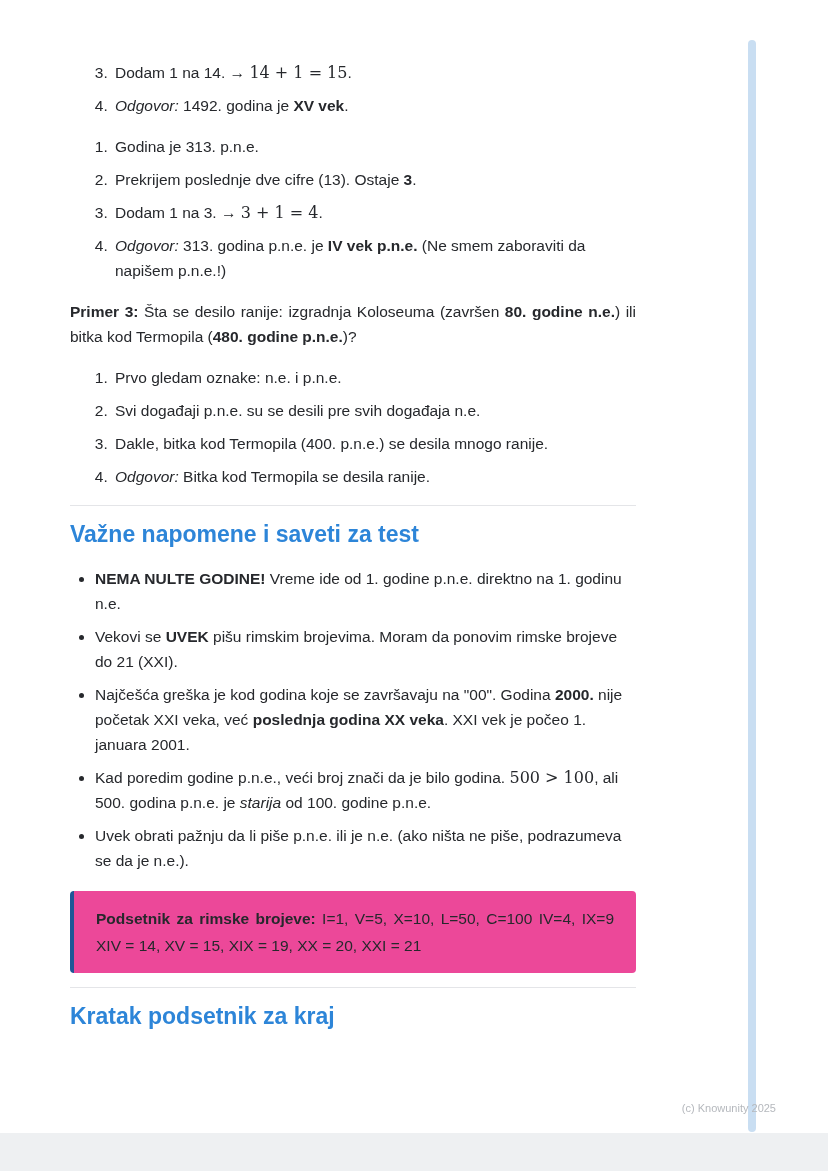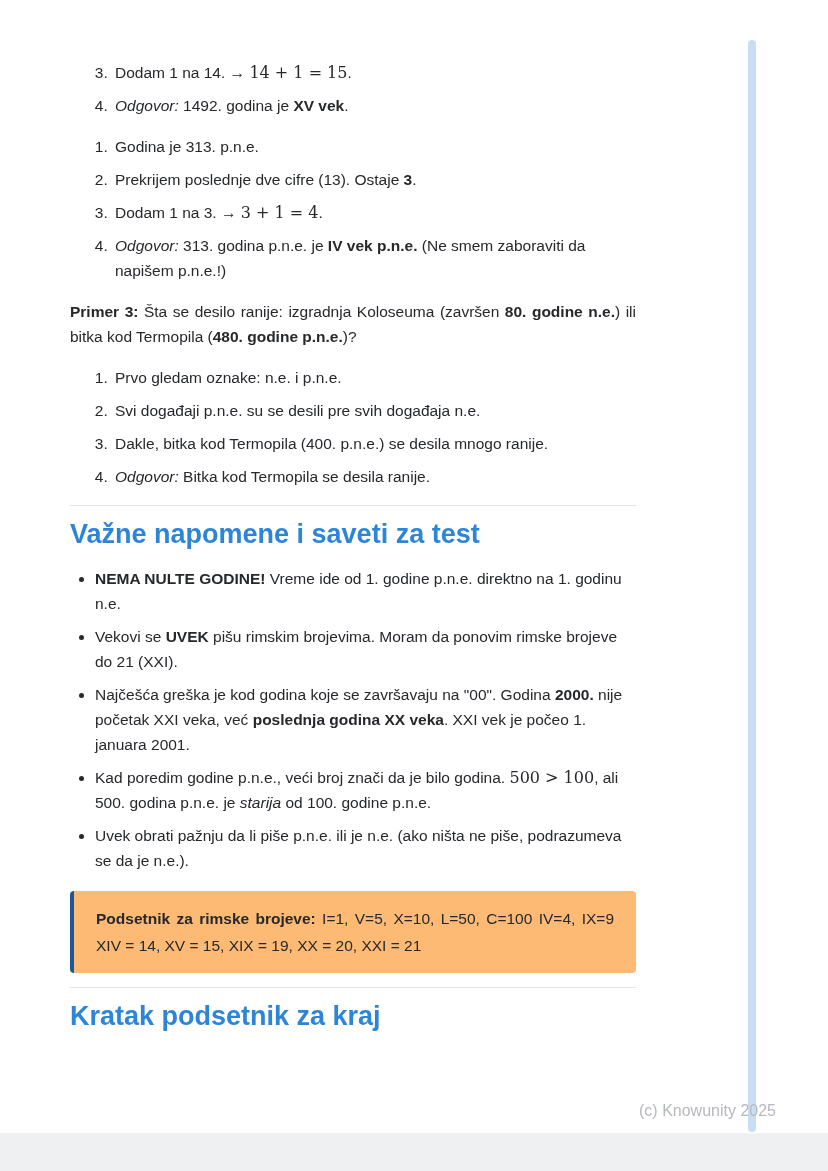--- a/index.html
+++ b/index.html
@@ -28,42 +28,42 @@
   ol.steps li {
     margin-bottom: 8px;
     padding-left: 3px;
   }
   p.primer {
     margin: 16px 0 16px 0;
   }
   .justify { text-align: justify; }
   h2.section {
     color: #2d85d8;
-    font-size: 27px;
+    font-size: 23px;
     line-height: 28px;
     margin: 14px 0 18px 0;
     font-weight: 700;
   }
   ul.notes {
     margin: 0;
     padding-left: 25px;
   }
   ul.notes li {
     margin-bottom: 8px;
   }
   .b { font-weight: 700; }
   .i { font-style: italic; }
   .math { font-family: "DejaVu Serif", serif; font-size: 16px; }
   hr.divider {
     border: none;
     border-top: 1px solid #e4e5e8;
     margin: 12px 0 12px 0;
   }
   .callout {
-    background: #fdba74;
+    background: #ec4899;
     border-left: 4px solid #1f5796;
     border-radius: 4px;
     padding: 14px 22px;
     margin: 18px 0 14px 0;
     line-height: 27px;
   }
   .callout p { margin: 0; }
   .scrollbar {
     position: absolute;
     right: 72px;
@@ -78,21 +78,21 @@
     left: 0;
     bottom: 0;
     width: 100%;
     height: 38px;
     background: #eef0f2;
   }
   .copyright {
     position: absolute;
     right: 52px;
     top: 1102px;
-    font-size: 16px;
+    font-size: 11px;
     color: #b5b8bd;
   }
 </style>
 </head>
 <body>
 
 <div class="page">
   <div class="content">
 
     <ol class="steps" start="3">

